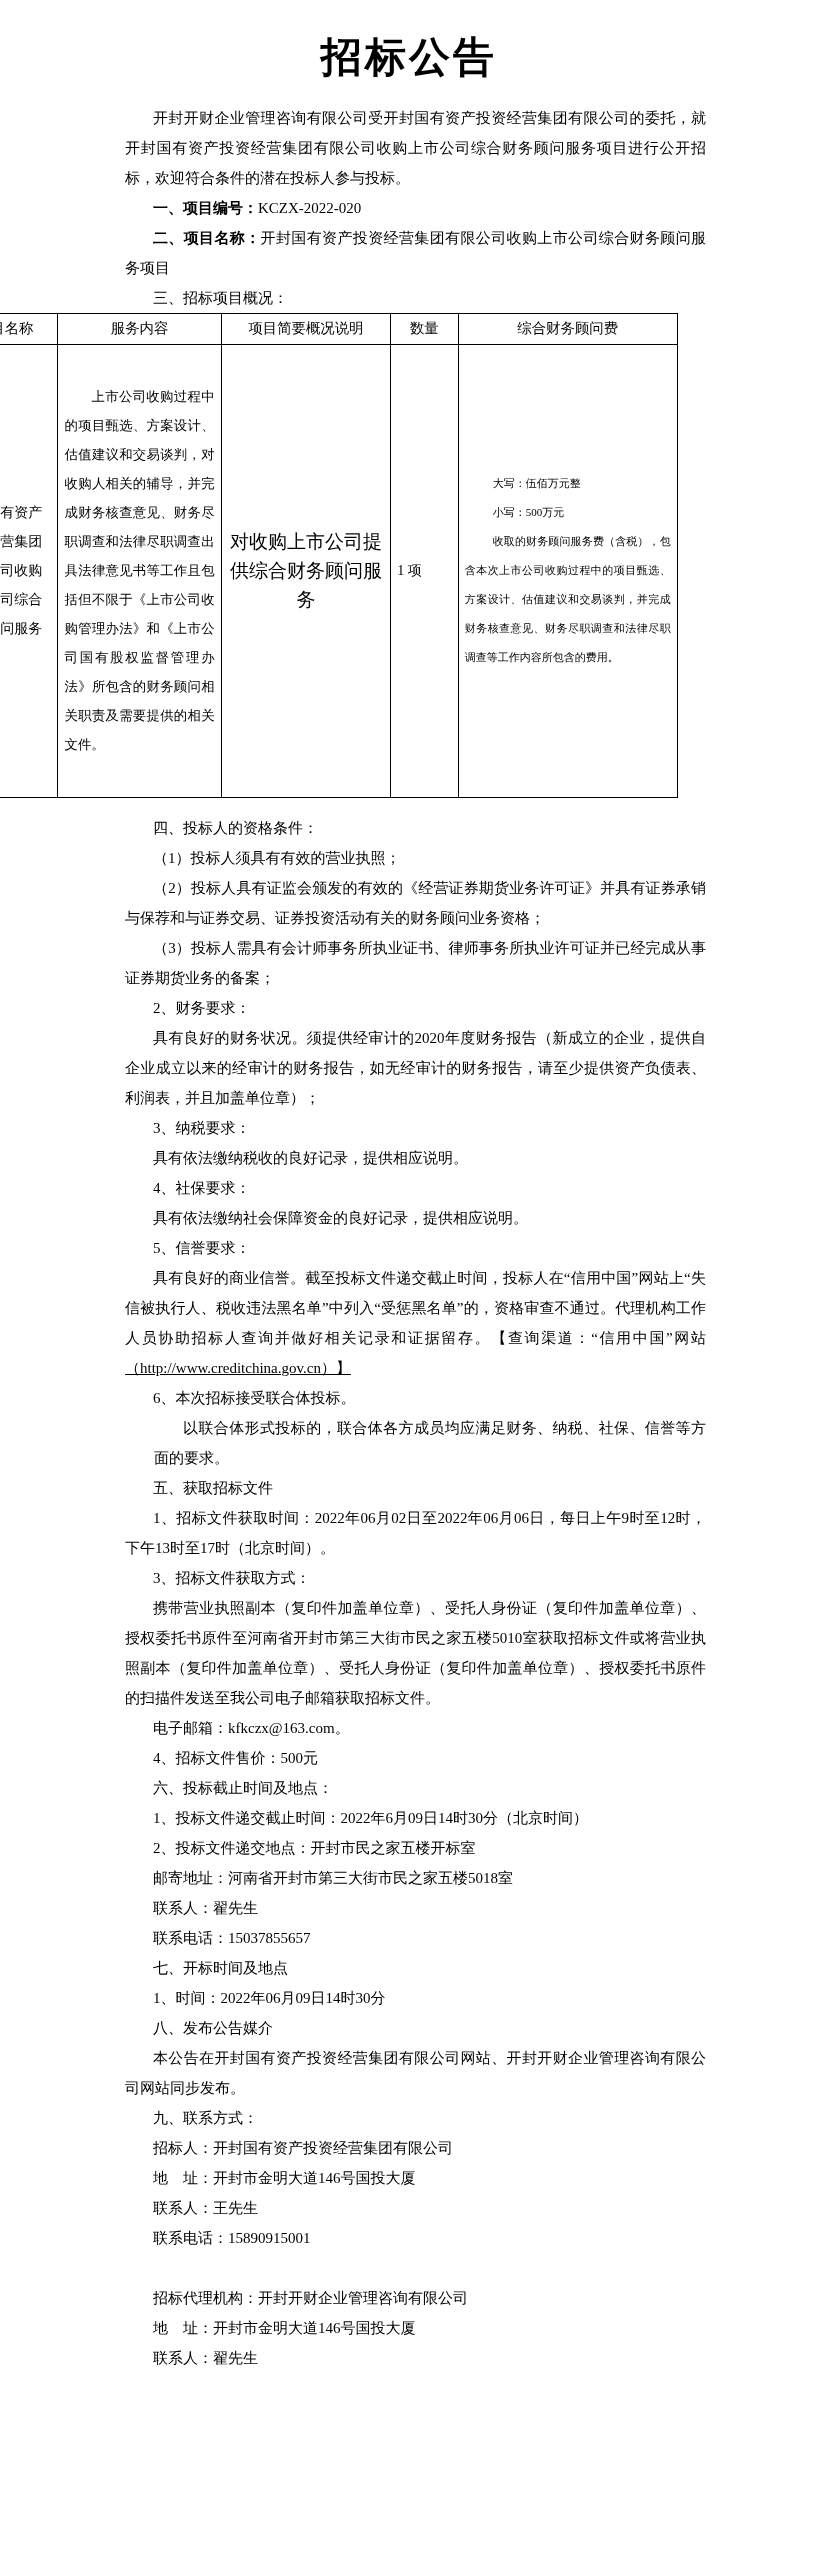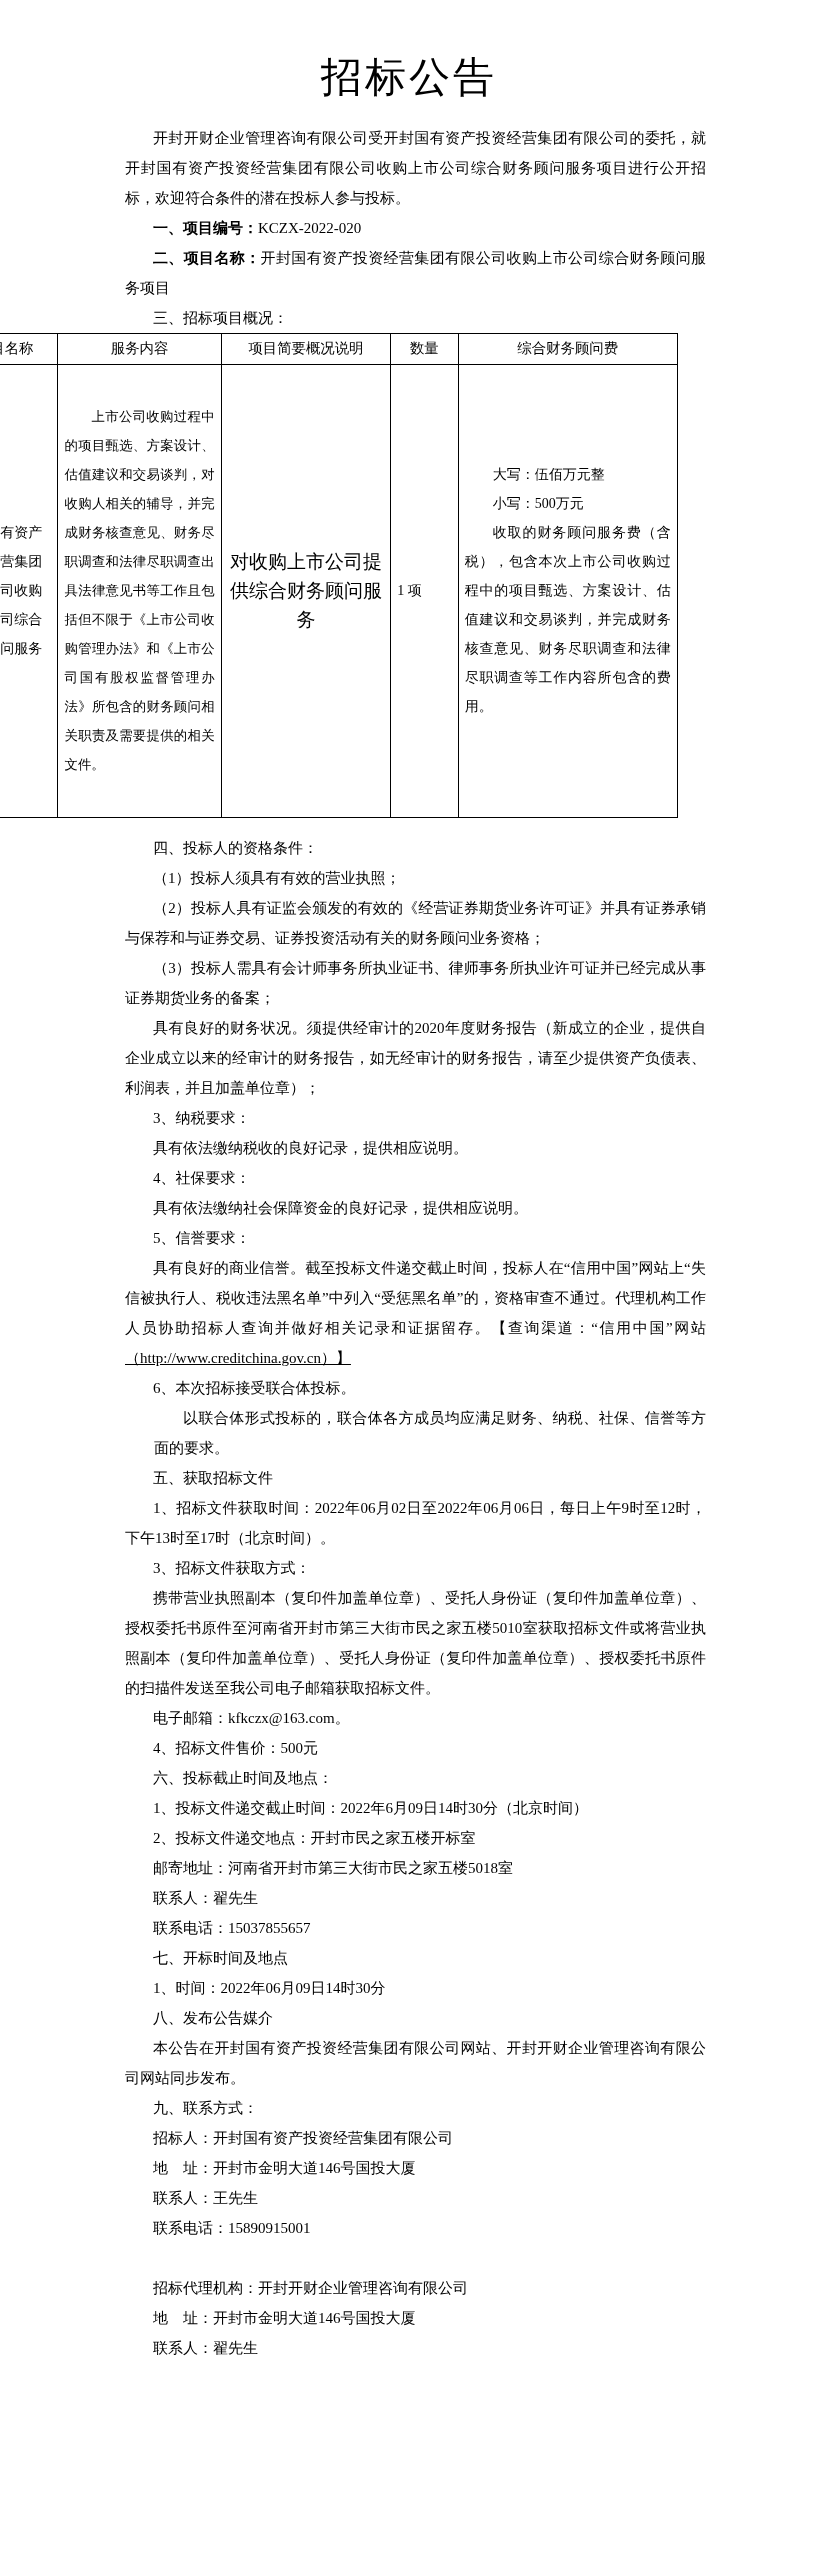--- a/index.html
+++ b/index.html
@@ -3,22 +3,22 @@
 <meta charset="utf-8">
 <style>
   html,body{margin:0;padding:0;}
   body{
     width:818px;height:2710px;background:#ffffff;
     font-family:"Liberation Serif","DejaVu Serif",serif;
     color:#000000;
   }
   .page{position:relative;width:818px;height:2710px;background:#ffffff;overflow:hidden;}
   .doc-title{
-    margin:48px 0 0 0;padding:0;
-    font-size:41px;line-height:59px;font-weight:normal;
+    margin:28px 0 0 0;padding:0;
+    font-size:41px;line-height:59px;font-weight:bold;
     text-align:center;letter-spacing:3.1px;
   }
   .flow{
     margin:15.5px 112px 0 125px;
     font-size:15px;line-height:30px;
     text-align:justify;
   }
   .flow .para{text-indent:28px;margin:0;padding:0;}
   .flow .para.bold{font-weight:normal;}
   .flow .para.indent2{margin-left:29px;text-indent:29px;}
@@ -42,21 +42,21 @@
   th.c2,td.c2{width:150px;}
   th.c3,td.c3{width:156px;}
   th.c4,td.c4{width:54px;}
   th.c5,td.c5{width:206px;}
   table.overview th{text-align:center;font-size:14.4px;}
   td.c1{text-align:left;font-size:14px;}
   td.c2{text-align:justify;}
   td.c2 .cell-para{text-indent:27px;}
   td.c3{text-align:center;font-size:19px;}
   td.c4{text-align:left;font-size:14px;}
-  td.c5{font-size:14px;font-family:Liberation Serif, serif;}
+  td.c5{font-size:11px;font-family:Liberation Serif, serif;}
   td.c5 .fee-line{padding-left:28px;}
   td.c5 .fee-note{text-indent:28px;text-align:justify;}
 </style>
 </head>
 <body>
 
 <div class="page">
 
   <h1 class="doc-title">招标公告</h1>
 
@@ -92,20 +92,21 @@
         </td>
       </tr>
     </tbody>
   </table>
 
   <div class="flow" id="body-after">
       <div class="para bold">四、投标人的资格条件：</div>
       <div class="para">（1）投标人须具有有效的营业执照；</div>
       <div class="para">（2）投标人具有证监会颁发的有效的《经营证券期货业务许可证》并具有证券承销与保荐和与证券交易、证券投资活动有关的财务顾问业务资格；</div>
       <div class="para">（3）投标人需具有会计师事务所执业证书、律师事务所执业许可证并已经完成从事证券期货业务的备案；</div>
+      <div class="para">2、财务要求：</div>
       <div class="para">具有良好的财务状况。须提供经审计的2020年度财务报告（新成立的企业，提供自企业成立以来的经审计的财务报告，如无经审计的财务报告，请至少提供资产负债表、利润表，并且加盖单位章）；</div>
       <div class="para">3、纳税要求：</div>
       <div class="para">具有依法缴纳税收的良好记录，提供相应说明。</div>
       <div class="para">4、社保要求：</div>
       <div class="para">具有依法缴纳社会保障资金的良好记录，提供相应说明。</div>
       <div class="para">5、信誉要求：</div>
       <div class="para"><span class="">具有良好的商业信誉。截至投标文件递交截止时间，投标人在“信用中国”网站上“失信被执行人、税收违法黑名单”中列入“受惩黑名单”的，资格审查不通过。代理机构工作人员协助招标人查询并做好相关记录和证据留存。【查询渠道：“信用中国”网站</span><span class="u">（http://www.creditchina.gov.cn）】</span></div>
       <div class="para">6、本次招标接受联合体投标。</div>
       <div class="para indent2">以联合体形式投标的，联合体各方成员均应满足财务、纳税、社保、信誉等方面的要求。</div>
       <div class="para bold">五、获取招标文件</div>

